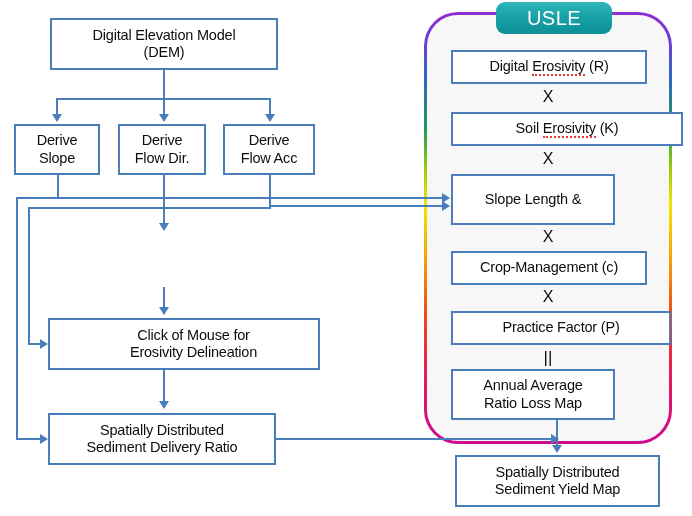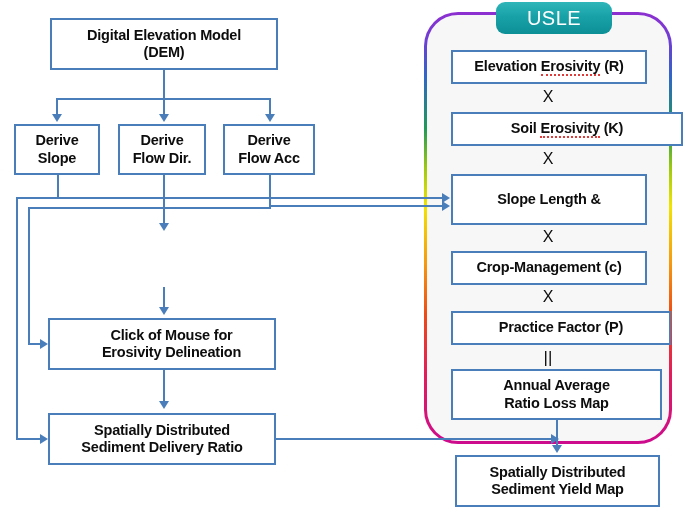--- a/index.html
+++ b/index.html
@@ -27,21 +27,21 @@
     display: flex;
     align-items: center;
     justify-content: center;
     text-align: center;
     color: #0d0d0d;
     font-size: 14.5px;
     line-height: 1.18;
     letter-spacing: -0.2px;
     z-index: 6;
   }
-  .box .txt { display: block; padding: 0 3px; font-weight: bold; }
+  .box .txt { display: block; padding: 0 3px; }
 
   
   #usle-panel {
     position: absolute;
     left: 424px;
     top: 12px;
     width: 248px;
     height: 432px;
     border-radius: 34px;
     padding: 3px;
@@ -148,21 +148,21 @@
   </div>
 
   <div class="box" style="left:223px; top:124px; width:92px; height:51px;">
     <span class="txt">
       <span>Derive</span><br>
       <span>Flow Acc</span>
     </span>
   </div>
 
 
-  <div class="box" style="left:48px; top:318px; width:228px; height:52px;padding-left:19px;">
+  <div class="box" style="left:48px; top:318px; width:272px; height:52px;padding-left:19px;">
     <span class="txt">
       <span>Click of Mouse for</span><br>
       <span>Erosivity Delineation</span>
     </span>
   </div>
 
   <div class="box" style="left:48px; top:413px; width:228px; height:52px;">
     <span class="txt">
       <span>Spatially Distributed</span><br>
       <span>Sediment Delivery Ratio</span>
@@ -171,52 +171,52 @@
 
   <div id="usle-panel">
     <div id="usle-inner"></div>
   </div>
 
   <div id="usle-badge">
     <span>USLE</span>
   </div>
 
   <div class="box" style="left:451px; top:50px; width:196px; height:34px;">
-    <span class="txt"><span>Elevation </span><span class="sq">Erosivity</span><span> (R)</span></span>
+    <span class="txt"><span>Digital </span><span class="sq">Erosivity</span><span> (R)</span></span>
   </div>
 
   <div class="op" style="top:89px;"><span>X</span></div>
 
   <div class="box" style="left:451px; top:112px; width:232px; height:34px;">
     <span class="txt"><span>Soil </span><span class="sq">Erosivity</span><span> (K)</span></span>
   </div>
 
   <div class="op" style="top:151px;"><span>X</span></div>
 
-  <div class="box" style="left:451px; top:174px; width:196px; height:51px;">
+  <div class="box" style="left:451px; top:174px; width:164px; height:51px;">
     <span class="txt">
       <span>Slope Length &amp;</span><br>
     </span>
   </div>
 
   <div class="op" style="top:229px;"><span>X</span></div>
 
   <div class="box" style="left:451px; top:251px; width:196px; height:34px;">
     <span class="txt">Crop-Management (c)</span>
   </div>
 
   <div class="op" style="top:289px;"><span>X</span></div>
 
   <div class="box" style="left:451px; top:311px; width:220px; height:34px;">
     <span class="txt">Practice Factor (P)</span>
   </div>
 
   <div class="op" style="top:349px; font-size:17px;"><span>||</span></div>
 
-  <div class="box" style="left:451px; top:369px; width:211px; height:51px;">
+  <div class="box" style="left:451px; top:369px; width:164px; height:51px;">
     <span class="txt">
       <span>Annual Average</span><br>
       <span>Ratio Loss Map</span>
     </span>
   </div>
 
   <div class="box" style="left:455px; top:455px; width:205px; height:52px;">
     <span class="txt">
       <span>Spatially Distributed</span><br>
       <span>Sediment Yield Map</span>

